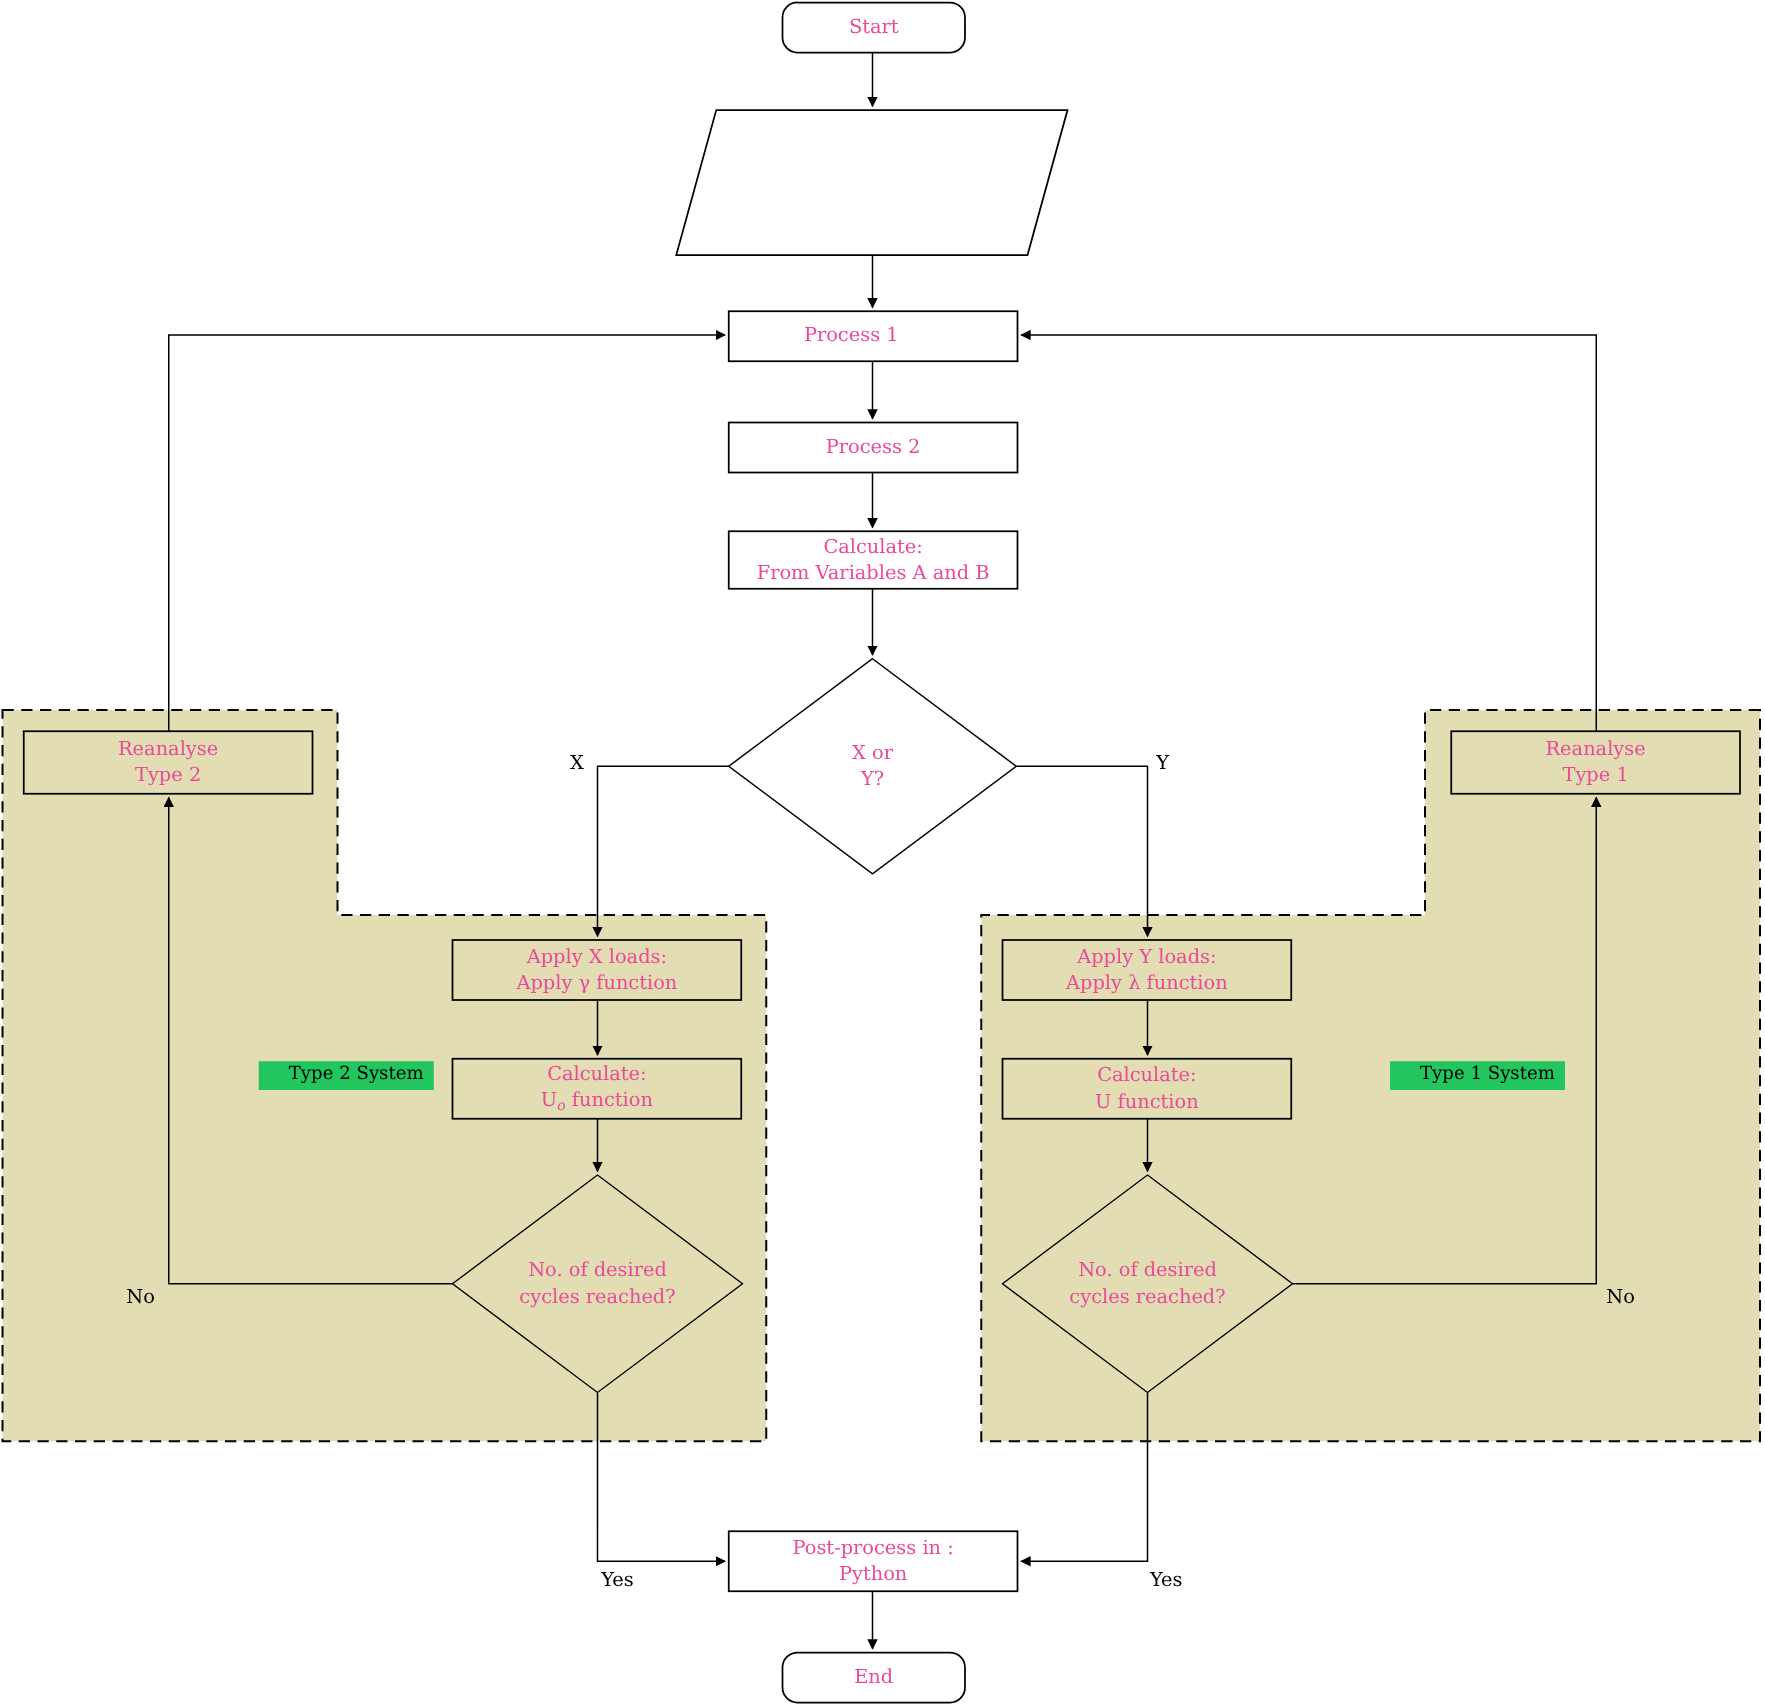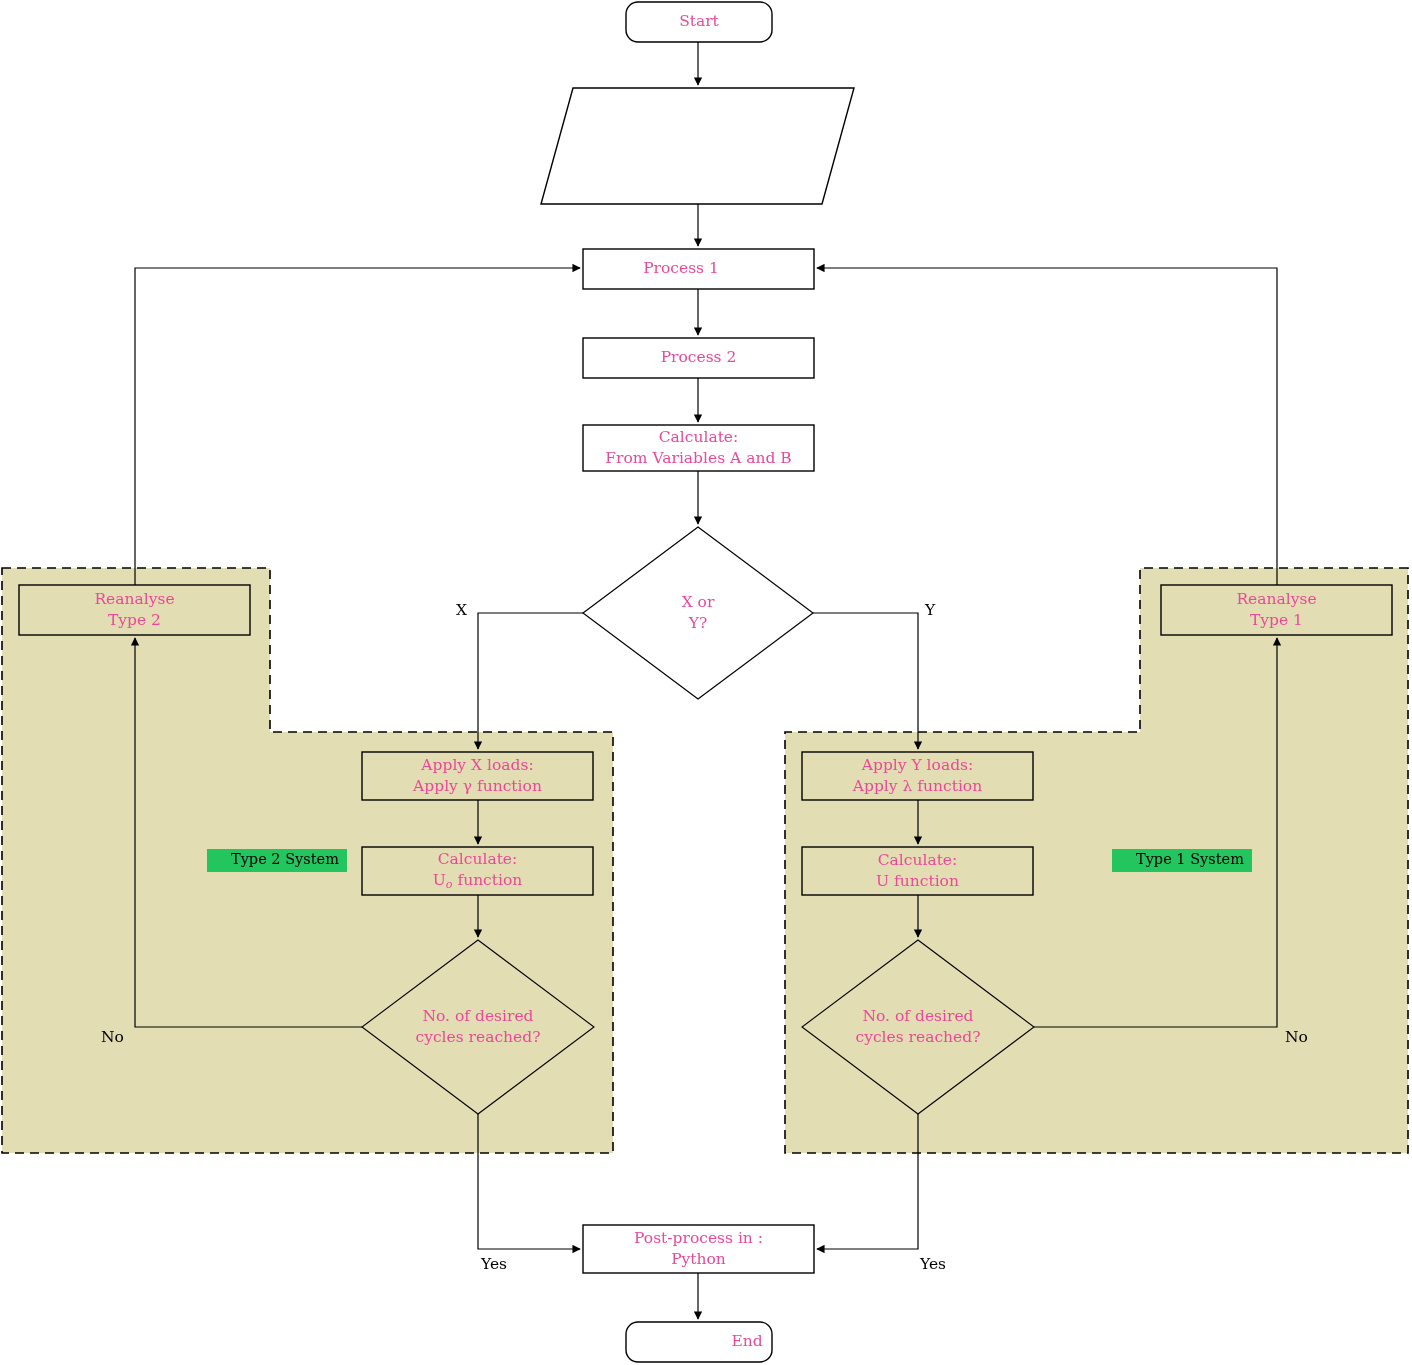--- a/index.html
+++ b/index.html
@@ -214,21 +214,21 @@
   <div class="node-label" style="left:818px; top:1002px; width:200px; height:50px;">
     <span>No. of desired</span>
     <span>cycles reached?</span>
   </div>
 
   <div class="node-label" style="left:583px; top:1225px; width:231px; height:48px;">
     <span>Post-process in :</span>
     <span>Python</span>
   </div>
 
-  <div class="node-label" style="left:626px; top:1322px; width:146px; height:40px;margin-left:48px;">
+  <div class="node-label" style="left:626px; top:1322px; width:146px; height:40px;">
     <span>End</span>
   </div>
 
   <div class="edge-label" style="left:456px; top:601px;">X</div>
   <div class="edge-label" style="left:925px; top:601px;">Y</div>
   <div class="edge-label" style="left:101px; top:1028px;">No</div>
   <div class="edge-label" style="left:1285px; top:1028px;">No</div>
   <div class="edge-label" style="left:481px; top:1255px;">Yes</div>
   <div class="edge-label" style="left:920px; top:1255px;">Yes</div>
 

